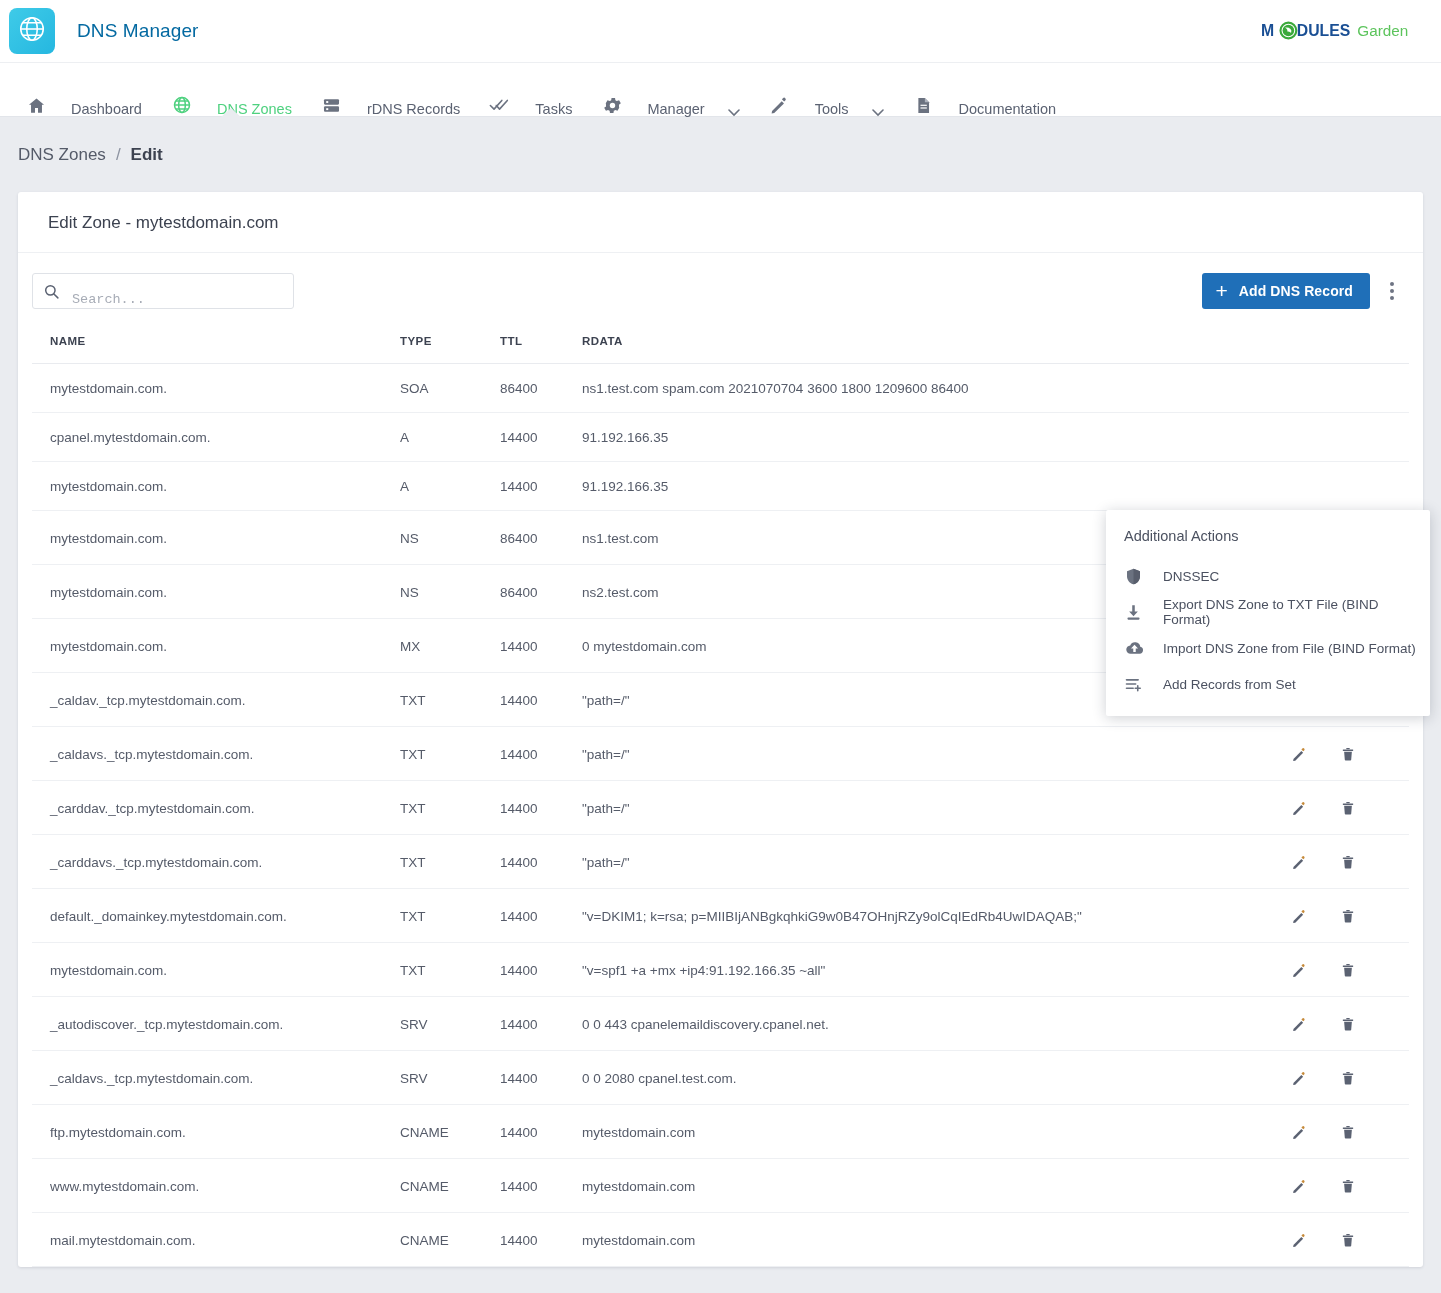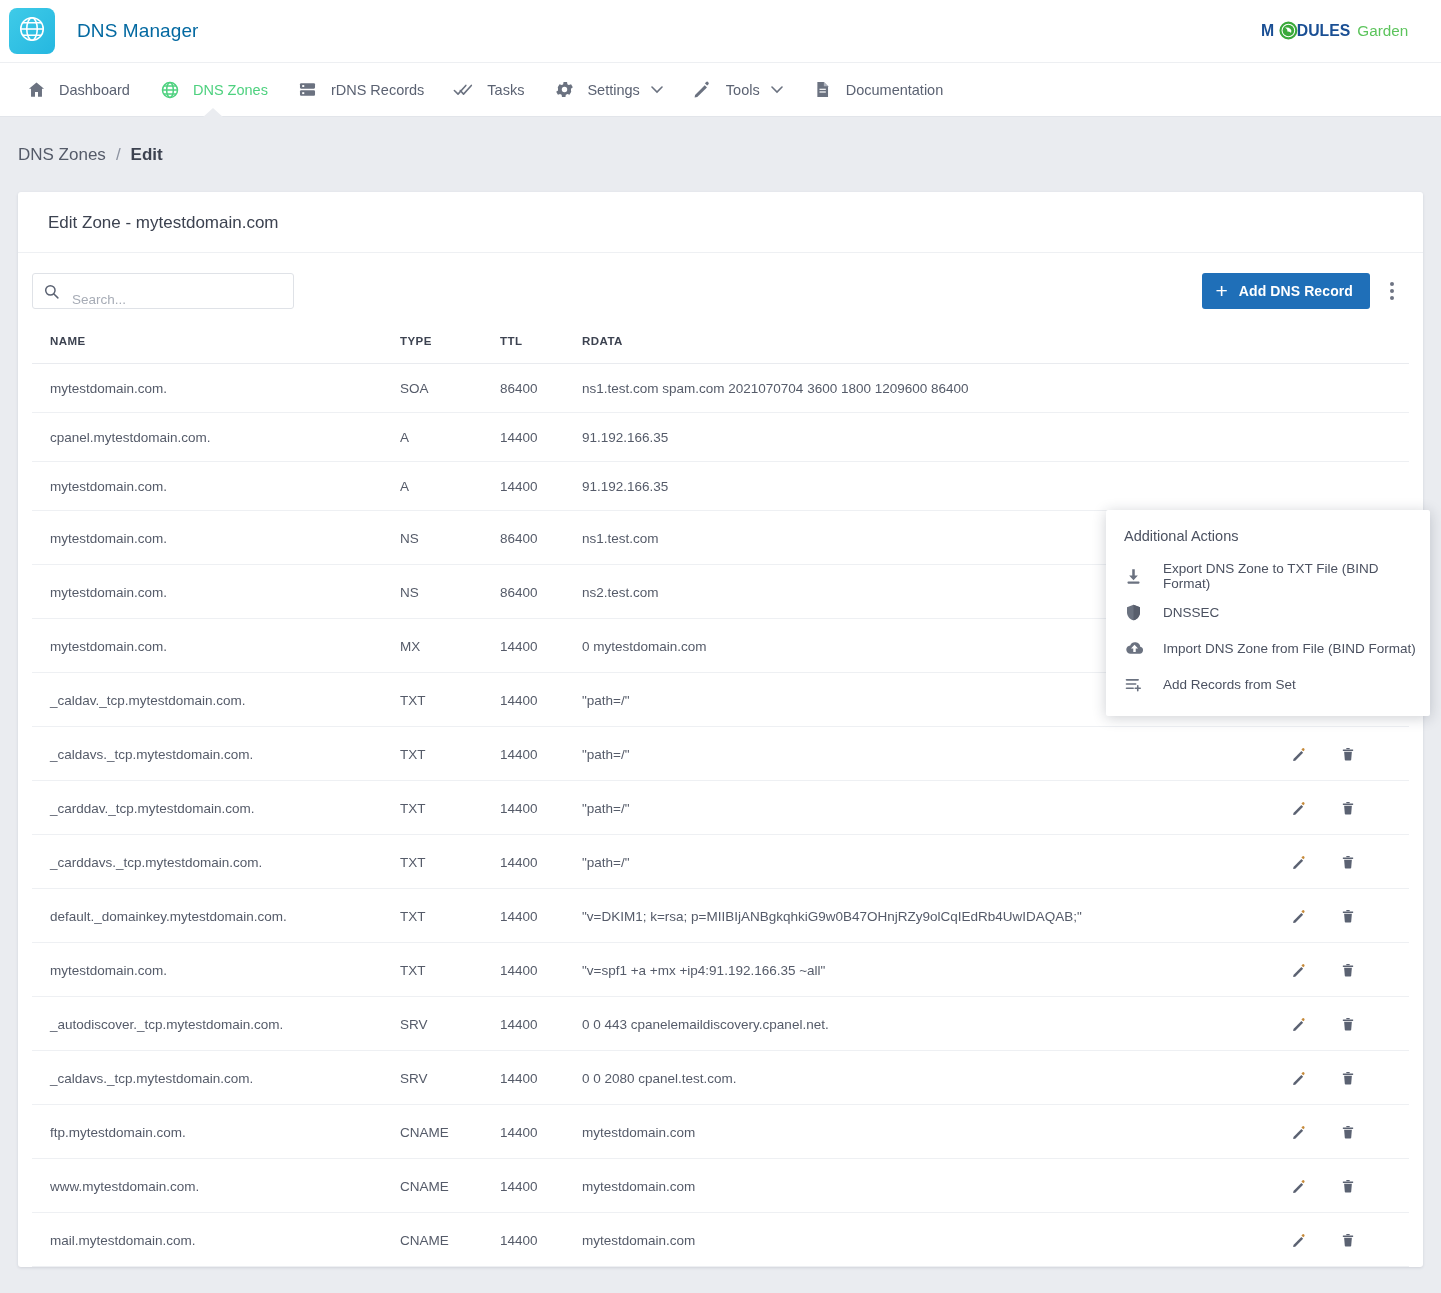--- a/index.html
+++ b/index.html
@@ -39,25 +39,26 @@
   
   .navbar {
     height: 55px; background: #ffffff;
     border-top: 1px solid #edeff2;
     border-bottom: 1px solid #e2e5ea;
     display: flex; align-items: center;
     padding-left: 10px;
     position: relative;
   }
   .nav-item {
-    display: flex; align-items: center;
+    display: flex; align-items: flex-end;
     height: 55px; padding: 0 14px;
     color: #5b6272; font-size: 14.5px;
     cursor: pointer; position: relative;
     white-space: nowrap;
+    gap: 12px;
   }
   .nav-item .nav-ico { display: flex; align-items: center; justify-content: center; width: 24px; height: 24px; margin-right: 11px; }
   .nav-item.active { color: #4ed17f; }
   .nav-item .caret-dn { margin-left: 11px; display: flex; align-items: center; }
   .nav-arrow {
     position: absolute;
     bottom: -1px; left: 50%; transform: translateX(-50%);
     width: 0; height: 0;
     border-left: 11px solid transparent;
     border-right: 11px solid transparent;
@@ -95,21 +96,21 @@
   .search-box {
     width: 262px; height: 36px;
     border: 1px solid #dfe2e7; border-radius: 3px;
     display: flex; align-items: center; padding: 0 10px;
     background: #fff;
   }
   .search-box .s-ico { flex: 0 0 auto; display: flex; align-items: center; margin-right: 10px; }
   .search-box input {
     border: 0; outline: 0; flex: 1 1 auto;
     font-size: 13.5px; color: #4b5160;
-    font-family: Liberation Sans, sans-serif;
+    font-family: Liberation Mono, monospace;
     background: transparent;
     margin-top: 16px;
   }
   .search-box input::placeholder { color: #a7acb6; }
   .toolbar-right { margin-left: auto; display: flex; align-items: center; }
   .btn-primary {
     background: #1f6fb8; color: #fff;
     border: 0; border-radius: 3px;
     height: 36px; padding: 0 17px 0 13px;
     font-size: 14px; font-weight: 700;
@@ -252,21 +253,21 @@
       <span>Tasks</span>
     </div>
 
     <div class="nav-item">
       <span class="nav-ico">
         <svg width="21" height="21" viewBox="0 0 24 24" fill="#6b7280">
           <path d="M19.4 13a7.8 7.8 0 0 0 0-2l2.1-1.6-2-3.5-2.5 1a7.6 7.6 0 0 0-1.7-1l-.4-2.6h-4l-.4 2.6c-.6.25-1.2.6-1.7 1l-2.5-1-2 3.5L4.6 11a7.8 7.8 0 0 0 0 2l-2.1 1.6 2 3.5 2.5-1c.5.4 1.1.75 1.7 1l.4 2.6h4l.4-2.6c.6-.25 1.2-.6 1.7-1l2.5 1 2-3.5z"></path>
           <circle cx="12" cy="12" r="3.1" fill="#ffffff"></circle>
         </svg>
       </span>
-      <span>Settings</span>
+      <span>Manager</span>
       <span class="caret-dn">
         <svg width="12" height="9" viewBox="0 0 12 9" fill="none" stroke="#6b7280" stroke-width="1.6" stroke-linecap="round">
             <polyline points="1,2 6,7 11,2"></polyline>
           </svg>
       </span>
     </div>
 
     <div class="nav-item">
       <span class="nav-ico">
         <svg width="21" height="21" viewBox="0 0 24 24" fill="#6b7280">
@@ -687,35 +688,35 @@
           </tbody>
       </table>
     </div>
 
     <div class="dropdown">
       <div class="dropdown-title">Additional Actions</div>
 
       <div class="dd-item">
         <span class="dd-ico">
           <svg width="19" height="19" viewBox="0 0 24 24" fill="#6b7280">
+              <path d="M12 2.2 3.8 5.4v6.3c0 5 3.5 9.2 8.2 10.2 4.7-1 8.2-5.2 8.2-10.2V5.4z"></path>
+              <path d="M12 2.2v19.7c4.7-1 8.2-5.2 8.2-10.2V5.4z" fill="#585e6c"></path>
+            </svg>
+        </span>
+        <span>DNSSEC</span>
+      </div>
+
+      <div class="dd-item">
+        <span class="dd-ico">
+          <svg width="19" height="19" viewBox="0 0 24 24" fill="#6b7280">
               <path d="M10.4 2.8h3.2v8h3.9L12 16.6 6.5 10.8h3.9z"></path>
               <rect x="4.4" y="18.4" width="15.2" height="2.6" rx="1"></rect>
             </svg>
         </span>
         <span>Export DNS Zone to TXT File (BIND Format)</span>
-      </div>
-
-      <div class="dd-item">
-        <span class="dd-ico">
-          <svg width="19" height="19" viewBox="0 0 24 24" fill="#6b7280">
-              <path d="M12 2.2 3.8 5.4v6.3c0 5 3.5 9.2 8.2 10.2 4.7-1 8.2-5.2 8.2-10.2V5.4z"></path>
-              <path d="M12 2.2v19.7c4.7-1 8.2-5.2 8.2-10.2V5.4z" fill="#585e6c"></path>
-            </svg>
-        </span>
-        <span>DNSSEC</span>
       </div>
 
       <div class="dd-item">
         <span class="dd-ico">
           <svg width="21" height="21" viewBox="0 0 24 24" fill="#6b7280">
               <path d="M18.6 10.1a6 6 0 0 0-11.5-1.6A4.6 4.6 0 0 0 7.6 18h10.3a4 4 0 0 0 .7-7.9z"></path>
               <path d="M12 7.6 16 12h-2.6v4h-2.8v-4H8z" fill="#ffffff"></path>
             </svg>
         </span>
         <span>Import DNS Zone from File (BIND Format)</span>

